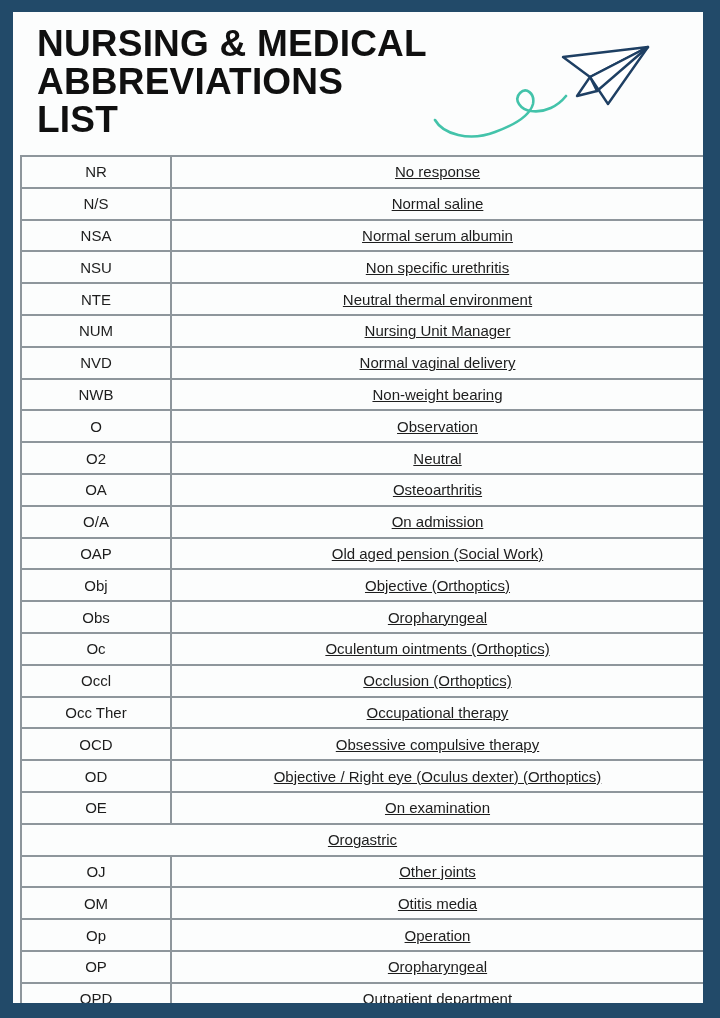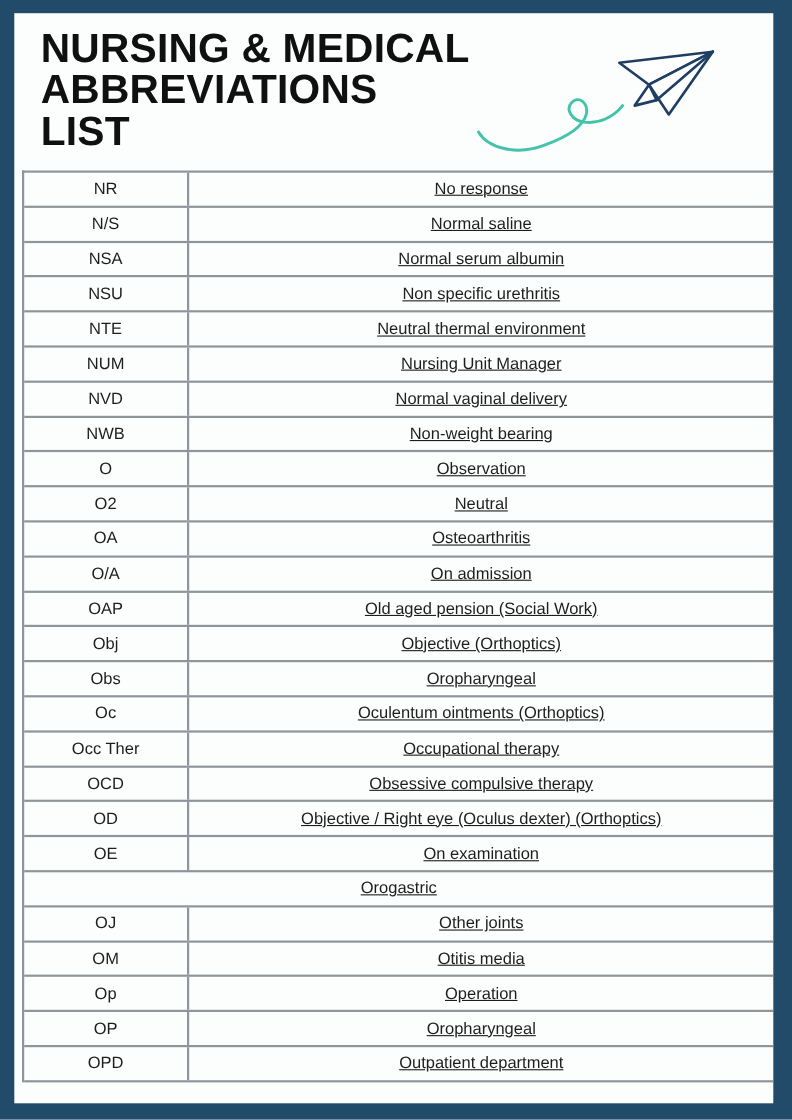--- a/index.html
+++ b/index.html
@@ -175,20 +175,24 @@
           </div>
           <div class="row">
             <div class="cell abbr">Obs</div>
             <div class="cell meaning">Oropharyngeal</div>
           </div>
           <div class="row">
             <div class="cell abbr">Oc</div>
             <div class="cell meaning">Oculentum ointments (Orthoptics)</div>
           </div>
           <div class="row">
+            <div class="cell abbr">Occl</div>
+            <div class="cell meaning">Occlusion (Orthoptics)</div>
+          </div>
+          <div class="row">
             <div class="cell abbr">Occ Ther</div>
             <div class="cell meaning">Occupational therapy</div>
           </div>
           <div class="row">
             <div class="cell abbr">OCD</div>
             <div class="cell meaning">Obsessive compulsive therapy</div>
           </div>
           <div class="row">
             <div class="cell abbr">OD</div>
             <div class="cell meaning">Objective / Right eye (Oculus dexter) (Orthoptics)</div>

